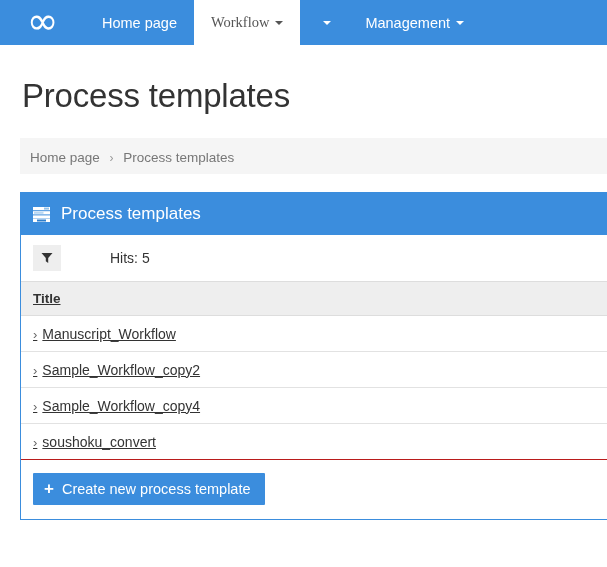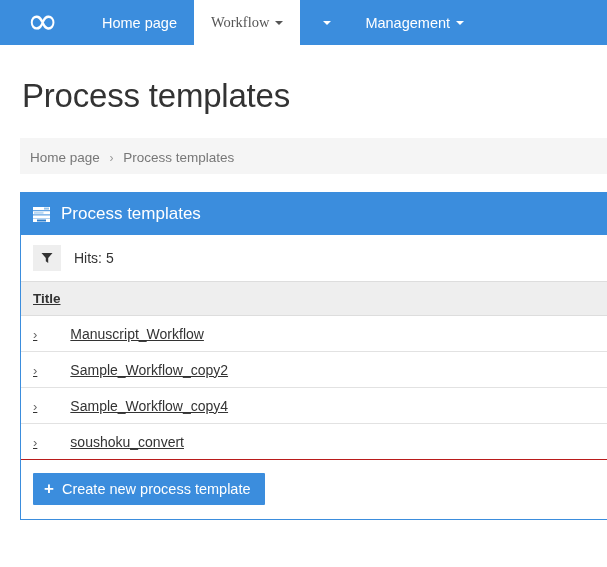--- a/index.html
+++ b/index.html
@@ -124,20 +124,21 @@
     display: inline-block;
     flex: 0 0 auto;
   }
 
   
   .filter-bar {
     display: flex;
     align-items: center;
     padding: 10px 0 10px 12px;
     background: #ffffff;
+    gap: 36px;
   }
   .filter-btn {
     width: 28px;
     height: 26px;
     background: #eeeeee;
     display: flex;
     align-items: center;
     justify-content: center;
     cursor: pointer;
   }
@@ -176,21 +177,20 @@
   }
   .row-chevron {
     color: #666666;
     margin-right: 5px;
     font-size: 13px;
   }
   .row-link {
     color: #333333;
     text-decoration: none;
     cursor: pointer;
-    margin-left: 28px;
   }
 
   
   .panel-footer {
     padding: 13px 0 14px 12px;
     background: #ffffff;
   }
   .btn-primary {
     display: inline-flex;
     align-items: center;

